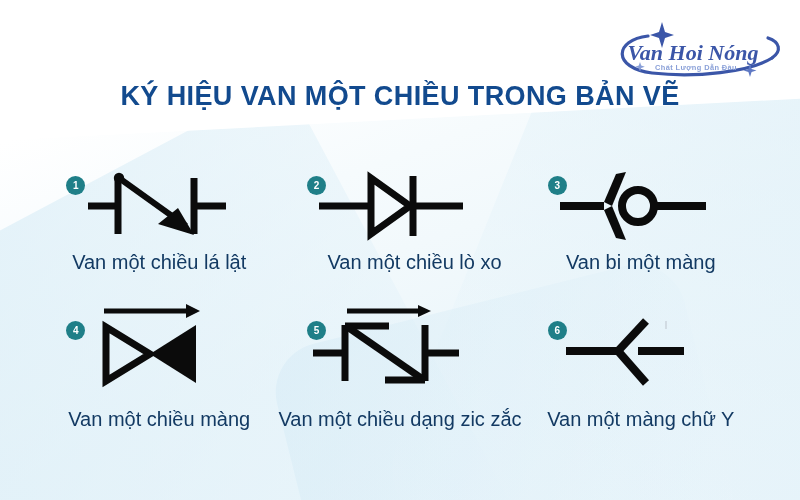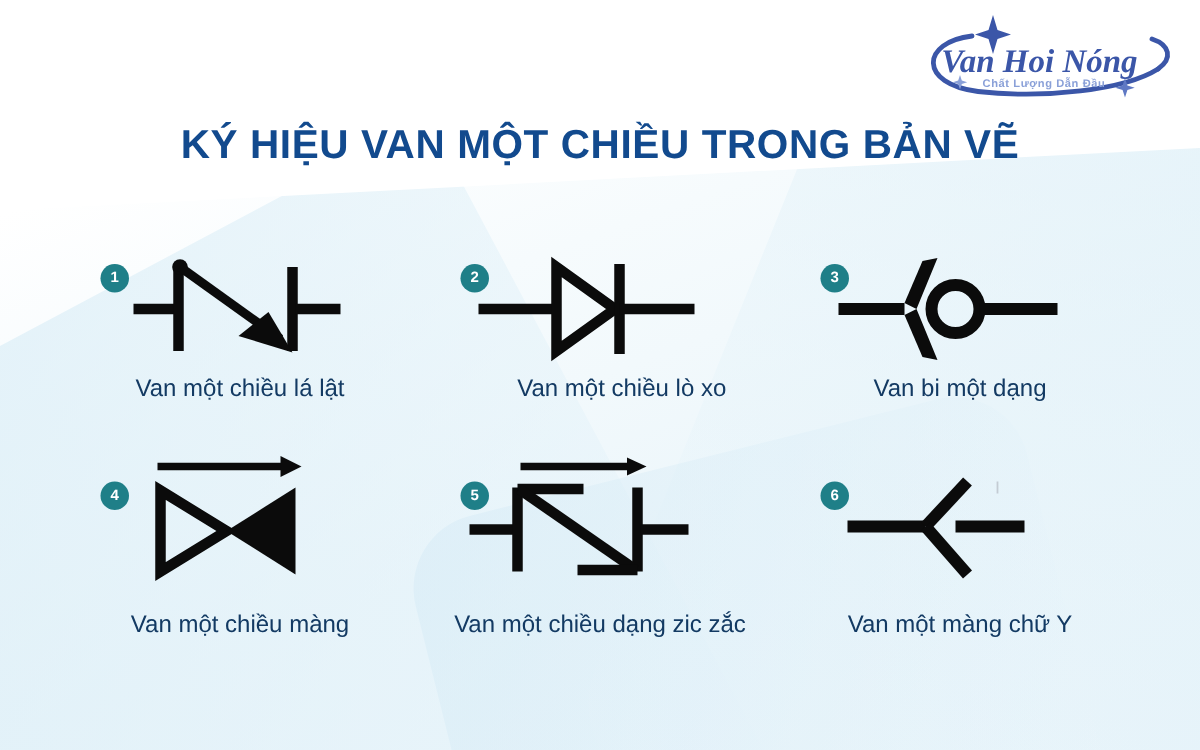--- a/index.html
+++ b/index.html
@@ -65,21 +65,21 @@
     width: 900px;
     height: 200px;
     background: #ffffff;
     transform: rotate(-3deg);
   }
 
   
   .logo {
     position: absolute;
     right: 14px;
-    top: 6px;
+    top: 18px;
     width: 186px;
     height: 62px;
   }
 
   
   .title {
     position: absolute;
     left: 0;
     right: 0;
     top: 70px;
@@ -134,21 +134,21 @@
     z-index: 3;
   }
 
   .sym-svg {
     position: absolute;
     left: 0;
     top: 0;
   }
 
   .caption {
-    font-size: 16px;
+    font-size: 20px;
     color: #133a63;
     text-align: center;
     white-space: nowrap;
     margin-top: 2px;
   }
 
   
   .cell-1 .caption { margin-top: 6px; }
   .cell-2 .caption { margin-top: 6px; margin-left: 29px; }
   .cell-3 .caption { margin-top: 6px; }
@@ -239,21 +239,21 @@
             <polygon points="100,22 86,56 78,52 90,24" stroke="none"></polygon>
 
             <polygon points="100,90 86,56 78,60 90,88" stroke="none"></polygon>
 
             <circle cx="112" cy="56" r="16" fill="none" stroke-width="8"></circle>
 
             <line x1="128" y1="56" x2="180" y2="56" stroke-width="8" stroke-linecap="butt"></line>
           </g>
         </svg>
       </div>
-      <div class="caption">Van bi một dạng</div>
+      <div class="caption">Van bi một màng</div>
     </div>
 
     <div class="cell cell-4">
       <div class="sym-wrap">
         <div class="badge">4</div>
         <svg class="sym-svg" width="230" height="95" viewBox="0 0 230 95">
           <g fill="#0b0b0b" stroke="#0b0b0b">
 
             <line x1="60" y1="16" x2="148" y2="16" stroke-width="5" stroke-linecap="butt"></line>
             <polygon points="156,16 142,9 142,23" stroke="none"></polygon>

